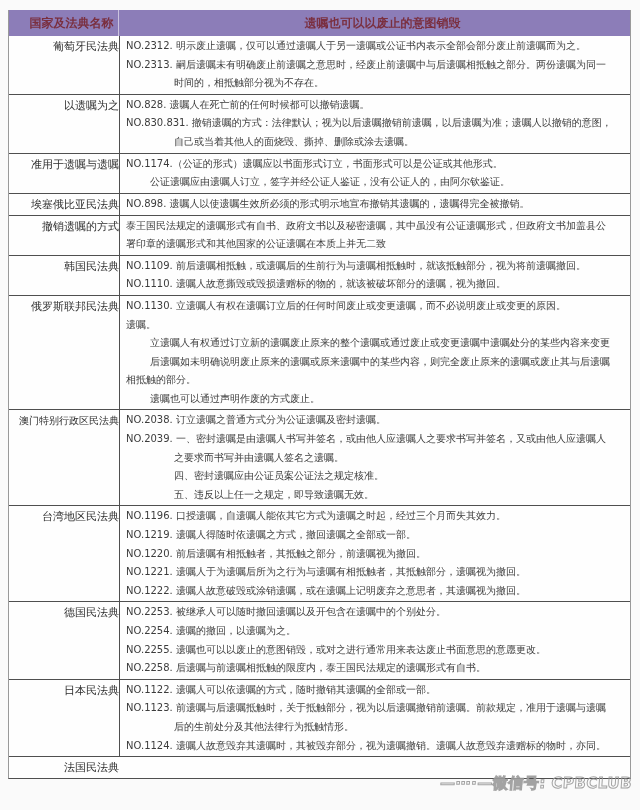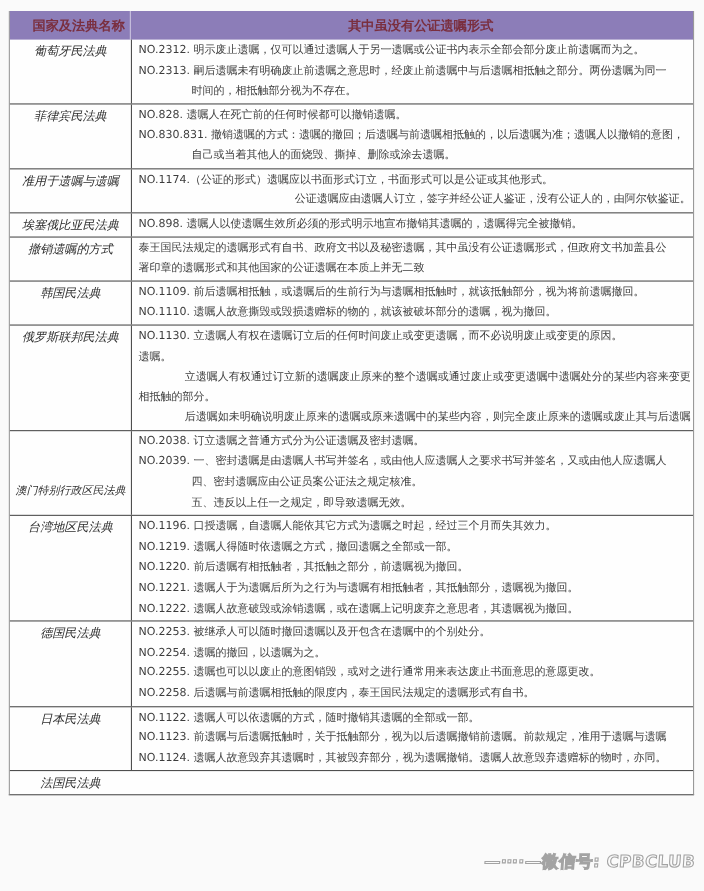--- a/index.html
+++ b/index.html
@@ -13,63 +13,63 @@
            border-bottom:1.5px solid var(--line,#4f4f4f); }
 
   .header { display:flex; height:26px; background:var(--header-bg,#8c7db8); }
   .h-cell { display:flex; align-items:center; justify-content:center;
             font-size:12px; font-weight:bold; color:var(--header-text,#7a2f3f);padding-left:16px; }
   .h-c1 { width:110px; border-right:1px solid rgba(255,255,255,.55); }
   .h-c2 { flex:1; }
 
   .row { display:flex; border-top:1.5px solid var(--line,#4f4f4f); }
   .row:first-child { border-top:none; }
-  .name-cell { width:110px; flex:0 0 110px; text-align:center; padding-top:2px;
+  .name-cell { width:110px; flex:0 0 110px; text-align:right; padding-top:2px;
                font-size:11px; line-height:18.8px; color:var(--name-text,#2e2e2e);
-               white-space:nowrap; overflow:hidden;font-style:italic; }
-  .name-cell.tight { font-size:10px;margin-top:44px; }
+               white-space:nowrap; overflow:hidden; }
+  .name-cell.tight { font-size:10px; }
   .prov-cell { flex:1; border-left:1.5px solid var(--line,#4f4f4f); padding:1px 2px 1px 0; overflow:hidden; }
 
   .line { font-size:10px; line-height:18.6px; color:var(--body-text,#3c3c3c);
           padding-left:6px; white-space:nowrap; overflow:hidden; }
-  .line.i1 { padding-left:30px;text-align:right; }
+  .line.i1 { padding-left:30px; }
   .line.i2 { padding-left:54px; }
 
   .watermark { position:absolute; left:440px; top:774px; white-space:nowrap;
                font-size:15px; font-weight:bold; letter-spacing:.5px;
                color:transparent; -webkit-text-stroke:1px var(--watermark,#9a9a9a);
                transform:skewX(-4deg); opacity:.9; pointer-events:none; }
   @supports not (-webkit-text-stroke: 1px #000) {
     .watermark { color:rgba(150,150,150,.6); }
   }
 </style>
 </head>
 <body>
 
 <div class="page">
   <div class="table">
     <div class="header">
       <div class="h-cell h-c1">国家及法典名称</div>
-      <div class="h-cell h-c2">其中虽没有公证遗嘱形式</div>
+      <div class="h-cell h-c2">遗嘱也可以以废止的意图销毁</div>
     </div>
     <div id="tbody">
   <div class="row">
     <div class="name-cell">葡萄牙民法典</div>
     <div class="prov-cell">
             <div class="line i0">NO.2312. 明示废止遗嘱，仅可以通过遗嘱人于另一遗嘱或公证书内表示全部会部分废止前遗嘱而为之。</div>
             <div class="line i0">NO.2313. 嗣后遗嘱未有明确废止前遗嘱之意思时，经废止前遗嘱中与后遗嘱相抵触之部分。两份遗嘱为同一</div>
             <div class="line i2">时间的，相抵触部分视为不存在。</div>
           </div>
   </div>
 
   <div class="row">
-    <div class="name-cell">菲律宾民法典</div>
+    <div class="name-cell">以遗嘱为之</div>
     <div class="prov-cell">
             <div class="line i0">NO.828. 遗嘱人在死亡前的任何时候都可以撤销遗嘱。</div>
-            <div class="line i0">NO.830.831. 撤销遗嘱的方式：遗嘱的撤回；后遗嘱与前遗嘱相抵触的，以后遗嘱为准；遗嘱人以撤销的意图，</div>
+            <div class="line i0">NO.830.831. 撤销遗嘱的方式：法律默认；视为以后遗嘱撤销前遗嘱，以后遗嘱为准；遗嘱人以撤销的意图，</div>
             <div class="line i2">自己或当着其他人的面烧毁、撕掉、删除或涂去遗嘱。</div>
           </div>
   </div>
 
   <div class="row">
     <div class="name-cell">准用于遗嘱与遗嘱</div>
     <div class="prov-cell">
             <div class="line i0">NO.1174.（公证的形式）遗嘱应以书面形式订立，书面形式可以是公证或其他形式。</div>
             <div class="line i1">公证遗嘱应由遗嘱人订立，签字并经公证人鉴证，没有公证人的，由阿尔钦鉴证。</div>
           </div>
@@ -97,30 +97,32 @@
             <div class="line i0">NO.1110. 遗嘱人故意撕毁或毁损遗赠标的物的，就该被破坏部分的遗嘱，视为撤回。</div>
           </div>
   </div>
 
   <div class="row">
     <div class="name-cell">俄罗斯联邦民法典</div>
     <div class="prov-cell">
             <div class="line i0">NO.1130. 立遗嘱人有权在遗嘱订立后的任何时间废止或变更遗嘱，而不必说明废止或变更的原因。</div>
             <div class="line i0">遗嘱。</div>
             <div class="line i1">立遗嘱人有权通过订立新的遗嘱废止原来的整个遗嘱或通过废止或变更遗嘱中遗嘱处分的某些内容来变更</div>
+            <div class="line i1">后遗嘱如未明确说明废止原来的遗嘱或原来遗嘱中的某些内容，则完全废止原来的遗嘱或废止其与后遗嘱</div>
             <div class="line i0">相抵触的部分。</div>
-            <div class="line i1">后遗嘱如未明确说明废止原来的遗嘱或原来遗嘱中的某些内容，则完全废止原来的遗嘱或废止其与后遗嘱</div>
+            <div class="line i1">遗嘱也可以通过声明作废的方式废止。</div>
           </div>
   </div>
 
   <div class="row">
     <div class="name-cell tight">澳门特别行政区民法典</div>
     <div class="prov-cell">
             <div class="line i0">NO.2038. 订立遗嘱之普通方式分为公证遗嘱及密封遗嘱。</div>
             <div class="line i0">NO.2039. 一、密封遗嘱是由遗嘱人书写并签名，或由他人应遗嘱人之要求书写并签名，又或由他人应遗嘱人</div>
+            <div class="line i2">之要求而书写并由遗嘱人签名之遗嘱。</div>
             <div class="line i2">四、密封遗嘱应由公证员案公证法之规定核准。</div>
             <div class="line i2">五、违反以上任一之规定，即导致遗嘱无效。</div>
           </div>
   </div>
 
   <div class="row">
     <div class="name-cell">台湾地区民法典</div>
     <div class="prov-cell">
             <div class="line i0">NO.1196. 口授遗嘱，自遗嘱人能依其它方式为遗嘱之时起，经过三个月而失其效力。</div>
             <div class="line i0">NO.1219. 遗嘱人得随时依遗嘱之方式，撤回遗嘱之全部或一部。</div>
@@ -138,20 +140,21 @@
             <div class="line i0">NO.2255. 遗嘱也可以以废止的意图销毁，或对之进行通常用来表达废止书面意思的意愿更改。</div>
             <div class="line i0">NO.2258. 后遗嘱与前遗嘱相抵触的限度内，泰王国民法规定的遗嘱形式有自书。</div>
           </div>
   </div>
 
   <div class="row">
     <div class="name-cell">日本民法典</div>
     <div class="prov-cell">
             <div class="line i0">NO.1122. 遗嘱人可以依遗嘱的方式，随时撤销其遗嘱的全部或一部。</div>
             <div class="line i0">NO.1123. 前遗嘱与后遗嘱抵触时，关于抵触部分，视为以后遗嘱撤销前遗嘱。前款规定，准用于遗嘱与遗嘱</div>
+            <div class="line i2">后的生前处分及其他法律行为抵触情形。</div>
             <div class="line i0">NO.1124. 遗嘱人故意毁弃其遗嘱时，其被毁弃部分，视为遗嘱撤销。遗嘱人故意毁弃遗赠标的物时，亦同。</div>
           </div>
   </div>
 
   <div class="row">
     <div class="name-cell">法国民法典</div>
   </div>
 </div>
   </div>
   <div class="watermark">—⋯·—微信号: CPBCLUB</div>

